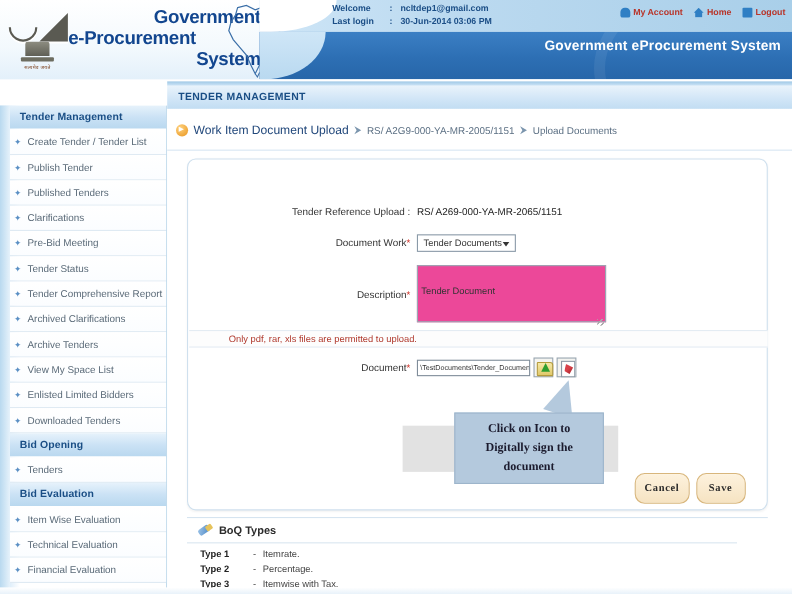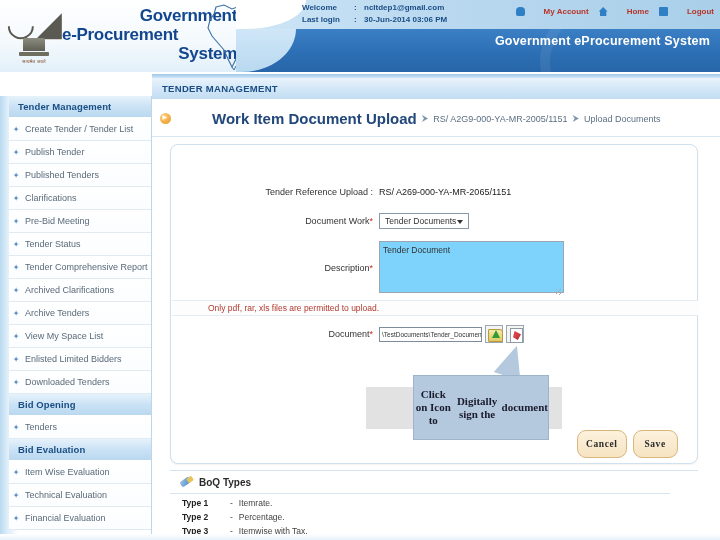--- a/index.html
+++ b/index.html
@@ -68,21 +68,21 @@
   }
   .wl-row { display: flex; }
   .wl-label { width: 52px; }
   .wl-colon { width: 10px; }
   .wl-val { }
   .acct-links {
     position: absolute; right: 6px; top: 7px;
     display: flex; gap: 10px; align-items: center;
     font-size: 8px; font-weight: bold; color: #b8352a;
   }
-  .acct-link { display: flex; align-items: center; gap: 19px; cursor: pointer; }
+  .acct-link { display: flex; align-items: center; gap: 3px; cursor: pointer; }
   .ic-sq { width: 9px; height: 9px; display: inline-block; }
   .ic-user { background: #2f7fc4; border-radius: 4px 4px 2px 2px; }
   .ic-home { background: #2f7fc4; clip-path: polygon(50% 0,100% 50%,85% 50%,85% 100%,15% 100%,15% 50%,0 50%); }
   .ic-logout { background: #2f7fc4; border-radius: 1px; position: relative; }
   .hdr-blue {
     position: absolute; left: 236px; top: 29px; width: 484px; height: 43px;
     background: linear-gradient(180deg,#3b7fc4 0%,#2d6fb4 55%,#2766a9 100%);
     overflow: hidden;
   }
   .hdr-blue::after{
@@ -156,21 +156,21 @@
   }
   .bc-icon {
     width: 11px; height: 11px; border-radius: 50%;
     background: radial-gradient(circle at 35% 30%, #ffd27f, #e8941c);
     position: relative; flex: 0 0 11px;
   }
   .bc-icon::after {
     content: "\25B6"; position: absolute; left: 2.5px; top: -0.5px;
     font-size: 6px; color: #fff;
   }
-  .bc-current { font-size: 15px; font-weight: bold; color: #22487b; margin-left: 36px; }
+  .bc-current { font-size: 11px; font-weight: normal; color: #22487b; }
   .bc-sep { font-size: 9px; color: #7b95ad; }
   .bc-plain { font-size: 9px; color: #5b6f83; }
 
   .content-box {
     position: absolute; left: 18px; top: 70px; width: 528px; height: 320px;
     background: #ffffff;
     border: 1px solid #cfe0ee;
     border-radius: 8px;
     box-shadow: 0 1px 2px rgba(0,0,0,.05);
   }
@@ -195,23 +195,23 @@
   }
   .select-box::after {
     content: ""; position: absolute; right: 5px; top: 6px;
     border-left: 3px solid transparent; border-right: 3px solid transparent;
     border-top: 4px solid #333;
   }
 
   .row-desc { left: 48px; top: 96px; width: 470px; }
   .row-desc .frm-label { width: 160px; padding-top: 22px; }
   .textarea-box {
-    width: 185px; height: 52px;
-    border: 1px solid #9aa7b3; background: #7dd3fc;
-    font-size: 8.5px; color: #333; padding: 2px 3px;
+    width: 172px; height: 52px;
+    border: 1px solid #9aa7b3; background: #ec4899;
+    font-size: 8.5px; color: #333; padding: 16px 3px;
     resize: none; overflow: hidden; line-height: 12px;
     font-family: "Liberation Sans", sans-serif;
   }
   .ta-grip {
     position: absolute; right: 2px; bottom: 2px; width: 6px; height: 6px;
     background: repeating-linear-gradient(135deg,#aaa 0 1px,transparent 1px 3px);
   }
 
   .note-strip {
     position: absolute; left: 1px; top: 155px; width: 526px; height: 16px;
@@ -254,21 +254,21 @@
 
   .grey-overlay {
     position: absolute; left: 195px; top: 242px; width: 196px; height: 42px;
     background: rgba(160,160,160,.30);
     pointer-events: none;
   }
 
   .callout {
     position: absolute; left: 413px; top: 375px; width: 136px; height: 65px;
     background: #b4c9dd; border: 1px solid #9db5cb;
-    display: flex; flex-direction: row; align-items: center; justify-content: center;
+    display: flex; flex-direction: column; align-items: center; justify-content: center;
     gap: 4px;
     font-family: "Liberation Serif", serif;
     font-size: 11px; font-weight: bold; color: #1b1b2e;
     text-align: center; line-height: 13px;
   }
   .callout-tail {
     position: absolute; left: 498px; top: 345px; width: 0; height: 0;
     border-left: 14px solid transparent;
     border-right: 14px solid transparent;
     border-bottom: 32px solid #b4c9dd;

